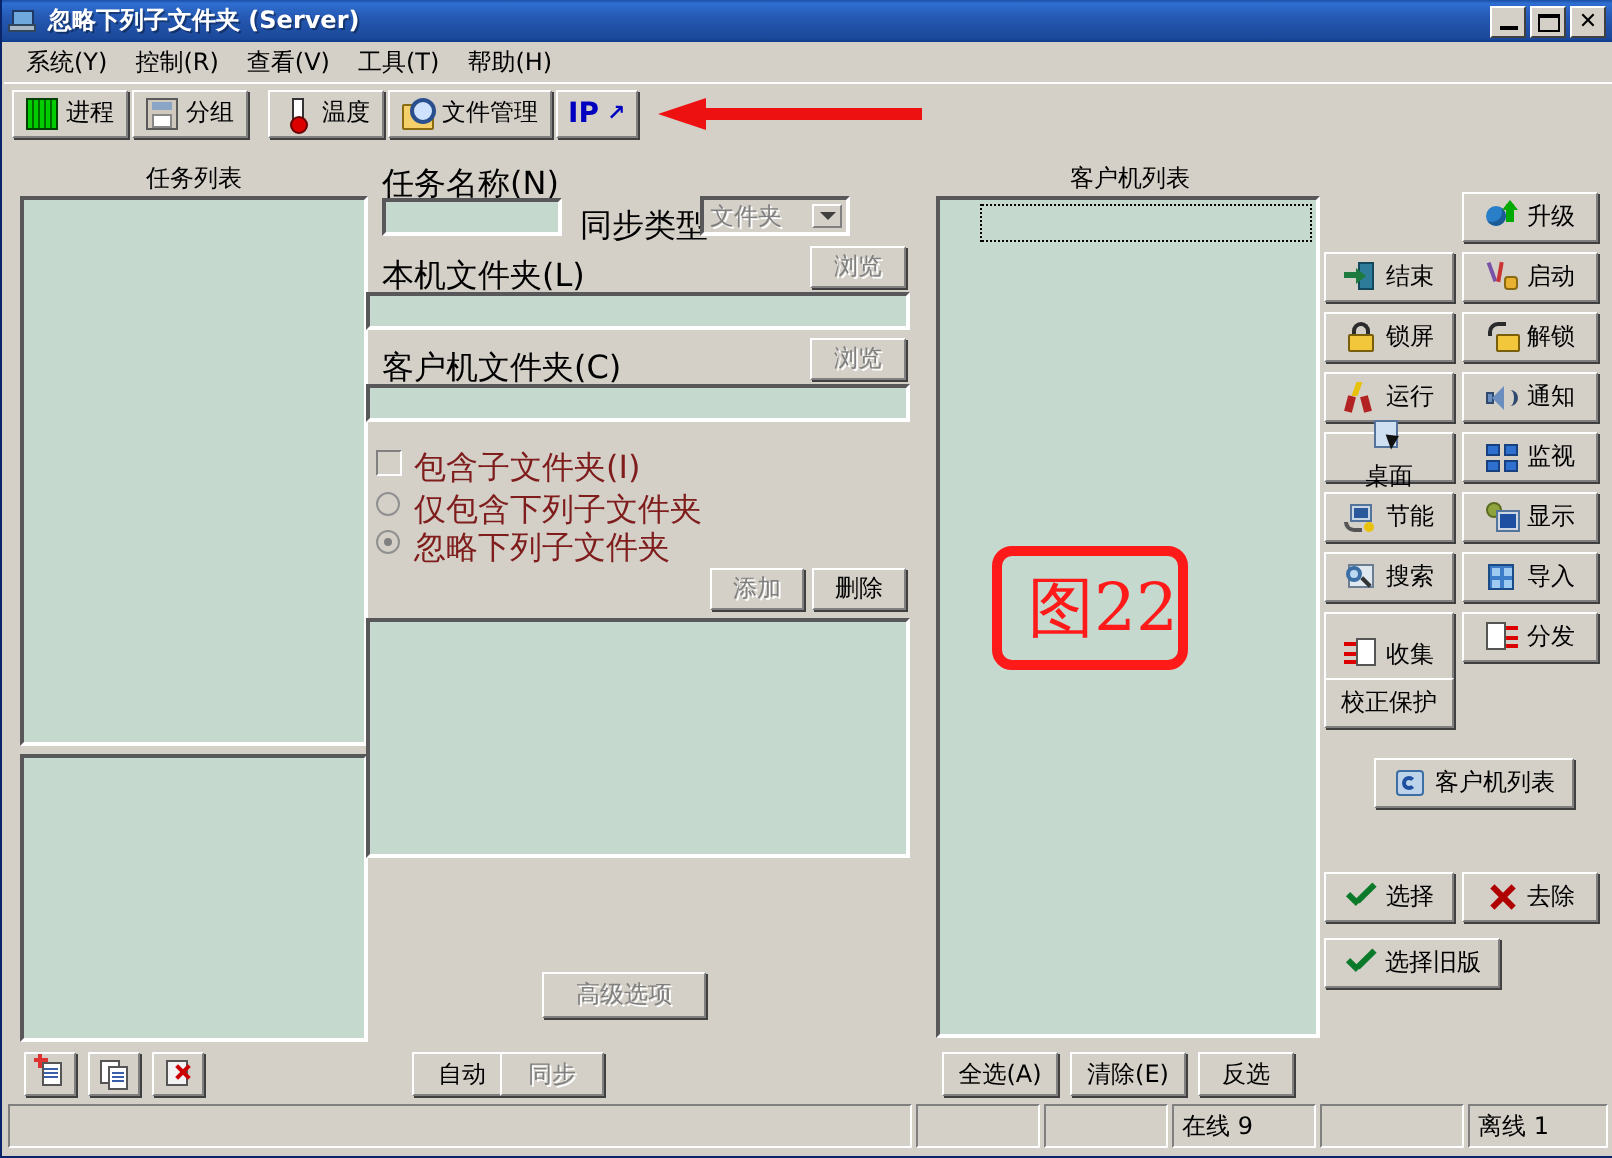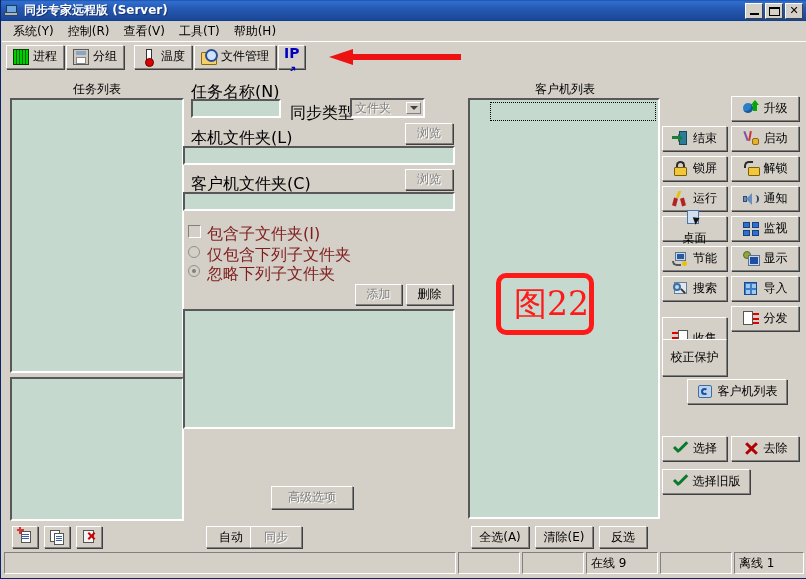--- a/index.html
+++ b/index.html
@@ -210,21 +210,21 @@
 </head>
 <body>
 
 <div id="app">
 
   <div class="titlebar">
     <span class="title-ico">
       <span class="mon"></span>
         <span class="base"></span>
     </span>
-    <span class="title-text">同步专家远程版 (Server)</span>
+    <span class="title-text">忽略下列子文件夹 (Server)</span>
     <span class="title-spacer"></span>
     <span class="win-btns">
       <span class="win-btn">
           <span class="g-min"></span>
         </span>
       <span class="win-btn">
           <span class="g-max"></span>
         </span>
       <span class="win-btn">
           <span class="g-cl">✕</span>
@@ -251,21 +251,21 @@
     </div>
     <span class="tb-sep"></span>
     <div class="tbtn">
       <span class="ico ico-temp"></span>
       <span>温度</span>
     </div>
     <div class="tbtn">
       <span class="ico ico-file"></span>
       <span>文件管理</span>
     </div>
-    <div class="tbtn" style="padding:0 5px;flex-direction:column;">
+    <div class="tbtn" style="padding:0 5px;">
       <span class="ip-lbl">IP</span>
       <span class="ip-lbl" style="font-size:11px;">↗</span>
     </div>
   </div>
 
   <div class="arrow">
     <span class="head"></span>
       <span class="shaft"></span>
   </div>
 
@@ -475,40 +475,40 @@
       <span class="pic">
         <i style="left:1px;top:1px;width:13px;height:13px;background:#3d7cc9;border:1px solid #1b4b87;"></i>
         <i style="left:3px;top:3px;width:4px;height:4px;background:#9ec9f0;"></i>
         <i style="left:9px;top:3px;width:4px;height:4px;background:#9ec9f0;"></i>
         <i style="left:3px;top:9px;width:4px;height:4px;background:#9ec9f0;"></i>
         <i style="left:9px;top:9px;width:4px;height:4px;background:#9ec9f0;"></i>
       </span>
       <span>导入</span>
     </div>
 
-    <div class="btn" style="left:660px; top:246px; width:65px; height:42px;">
+    <div class="btn" style="left:660px; top:235px; width:65px; height:42px;">
       <span class="pic">
         <i style="left:6px;top:0px;width:10px;height:14px;background:#fff;border:1px solid #555;"></i>
         <i style="left:0px;top:2px;width:6px;height:2px;background:#d00;"></i>
         <i style="left:0px;top:7px;width:6px;height:2px;background:#d00;"></i>
         <i style="left:0px;top:11px;width:6px;height:2px;background:#d00;"></i>
       </span>
       <span>收集</span>
     </div>
     <div class="btn" style="left:729px; top:235px; width:68px; height:25px;">
       <span class="pic">
         <i style="left:0px;top:0px;width:10px;height:14px;background:#fff;border:1px solid #555;"></i>
         <i style="left:10px;top:2px;width:6px;height:2px;background:#d00;"></i>
         <i style="left:10px;top:7px;width:6px;height:2px;background:#d00;"></i>
         <i style="left:10px;top:11px;width:6px;height:2px;background:#d00;"></i>
       </span>
       <span>分发</span>
     </div>
 
-    <div class="btn" style="left:660px; top:268px; width:65px; height:37px;">
+    <div class="btn" style="left:660px; top:268px; width:65px; height:25px;">
       <span>校正保护</span>
     </div>
 
     <div class="btn" style="left:685px; top:308px; width:100px; height:25px;">
       <span class="pic">
         <i style="left:1px;top:1px;width:14px;height:13px;background:#bcd3ea;border:1px solid #3a6ea5;border-radius:2px;"></i>
         <i style="left:4px;top:4px;width:7px;height:7px;border:2px solid #1f4fa0;border-radius:50%;border-right-color:transparent;"></i>
       </span>
       <span>客户机列表</span>
     </div>

